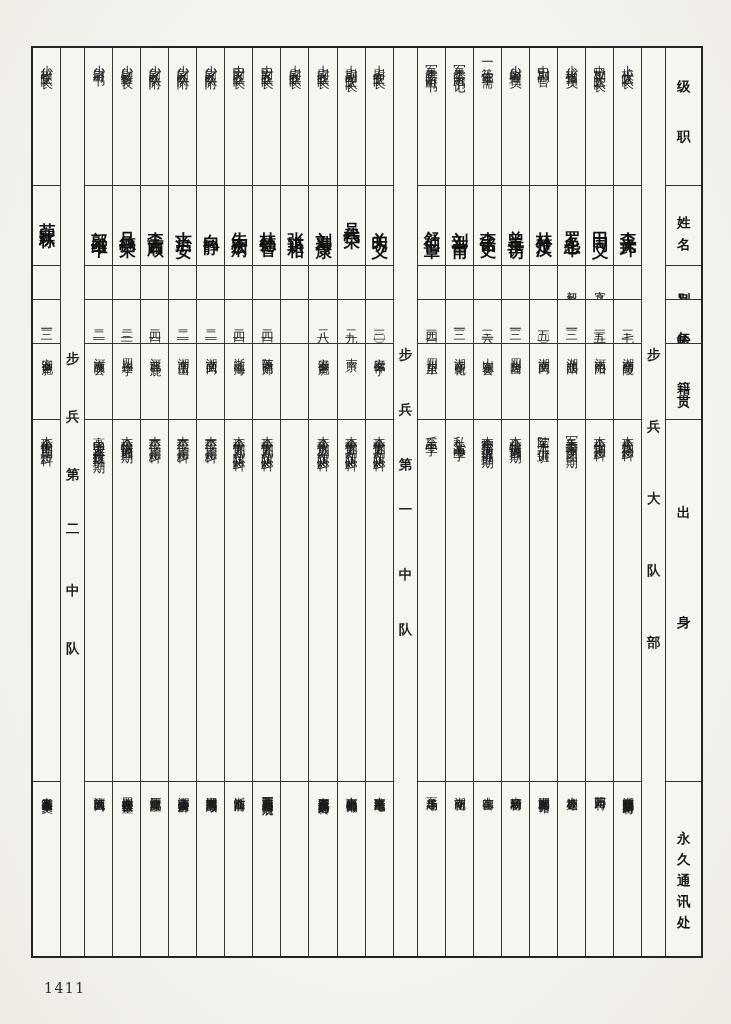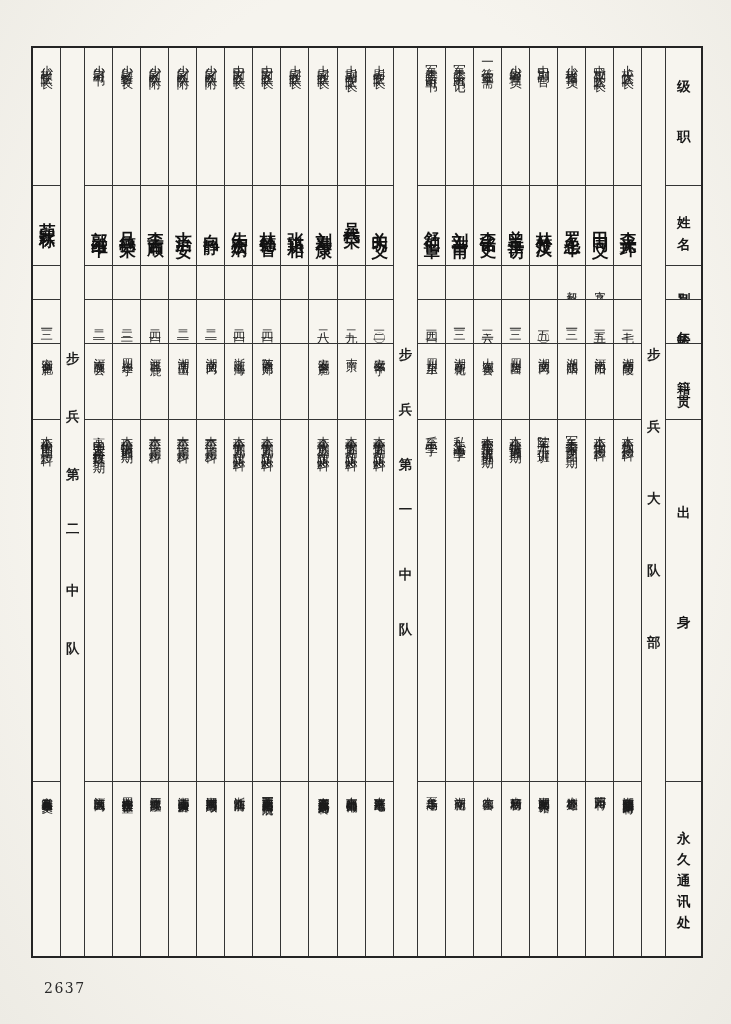--- a/index.html
+++ b/index.html
@@ -571,14 +571,14 @@
           <span class="vtext native-place">安徽合肥</span>
         </div>
         <div class="cell r-origin cell-top">
           <span class="vtext origin">本校十四期二步科</span>
         </div>
         <div class="cell r-address cell-top">
           <span class="vtext address">安徽巢县柘皋马集交</span>
         </div>
       </div>
     </div>
-  <div class="page-number">2637</div>
+  <div class="page-number">1411</div>
 </div>
 
 </body></html>

